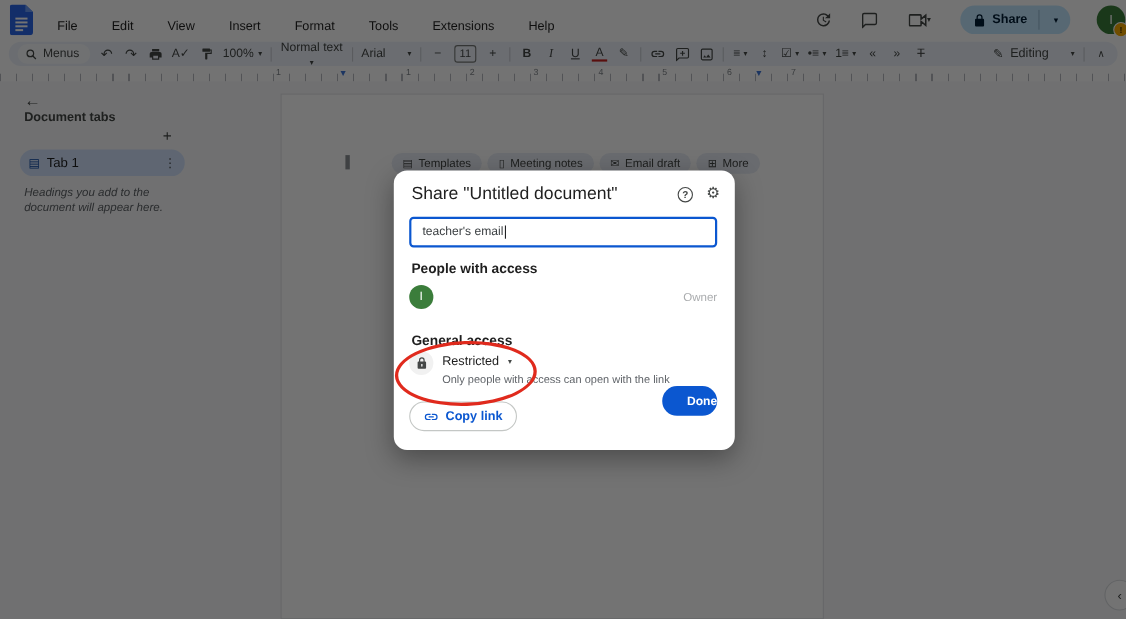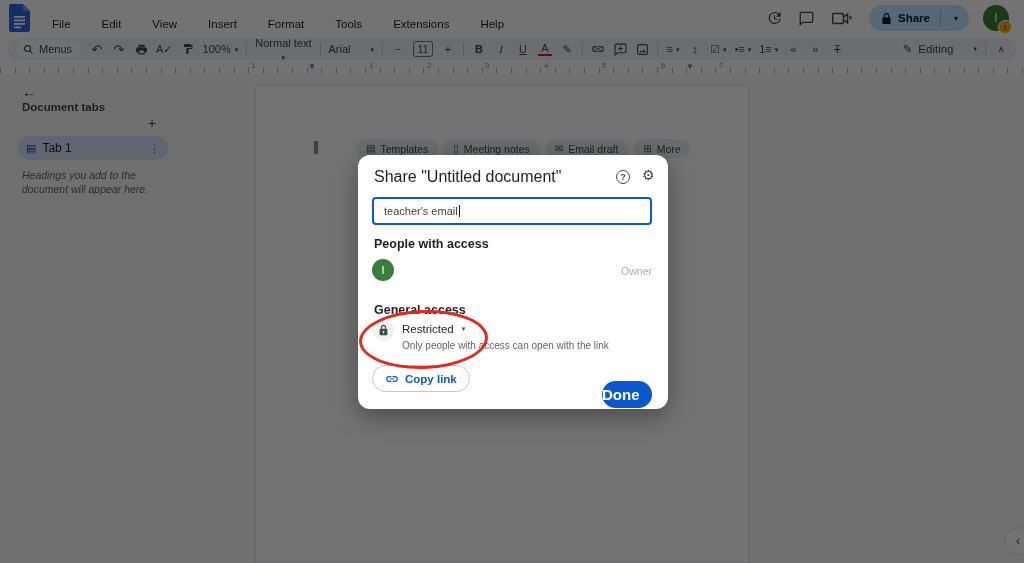--- a/index.html
+++ b/index.html
@@ -9,21 +9,21 @@
   .app{position:absolute;inset:0;z-index:1;}
 
   
   .topbar{position:absolute;top:0;left:0;width:100%;height:38px;background:#fff;}
   .docs-logo{left:9px;top:4px;}
   .title-row{left:36px;top:2px;display:flex;align-items:center;gap:9px;height:16px;}
   .doc-title{font-size:13.5px;color:#1f1f1f;}
   .title-ico{font-size:12px;color:#444746;line-height:1;}
   .menu-row{left:36px;top:18px;display:flex;gap:15px;font-size:11.5px;color:#1f1f1f;}
   .menu-item{cursor:default;margin-left:16px;}
-  .hdr-right{right:15px;top:4px;display:flex;align-items:center;gap:14px;height:28px;}
+  .hdr-right{right:1px;top:4px;display:flex;align-items:center;gap:24px;height:28px;}
   .hdr-ico{width:18px;height:18px;display:flex;align-items:center;justify-content:center;}
   .share-btn{display:flex;align-items:center;height:26px;background:var(--share_pill);
              border-radius:14px;padding:0 4px 0 12px;gap:6px;color:#001d35;}
   .share-btn .lbl{font-size:11.5px;font-weight:bold;}
   .share-sep{width:1px;height:18px;background:rgba(0,29,53,.22);margin-left:4px;}
   .share-caret{font-size:8px;padding:0 7px;color:#001d35;}
   .avatar{width:26px;height:26px;border-radius:50%;background:var(--avatar_green);color:#fff;
           display:flex;align-items:center;justify-content:center;font-size:12px;position:relative;}
   .avatar .badge{position:absolute;right:-3px;bottom:-3px;width:12px;height:12px;border-radius:50%;
           background:#f9ab00;color:#3c2f00;font-size:8px;font-weight:bold;display:flex;
@@ -97,22 +97,22 @@
   .dlg-owner{right:16px;top:110px;font-size:10.5px;color:#abadaf;}
   .dlg-general{left:16px;top:148px;}
   .dlg-lock{left:14px;top:164px;width:22px;height:22px;border-radius:50%;background:#f1f1f1;
             display:flex;align-items:center;justify-content:center;}
   .dlg-access{left:44px;top:168px;font-size:11.5px;color:#1f1f1f;display:flex;align-items:center;gap:8px;}
   .dlg-access .caret{font-size:7px;}
   .dlg-access-desc{left:44px;top:185px;font-size:10px;color:#5f6368;}
   .copy-link{left:14px;top:210px;height:27px;border:1px solid #c4c7c5;border-radius:14px;display:flex;
              align-items:center;gap:6px;padding:0 12px;box-sizing:border-box;}
   .copy-link .cl-lbl{font-size:11.5px;color:var(--accent);font-weight:bold;}
-  .done-btn{left:244px;top:226px;width:50px;height:27px;background:var(--accent);border-radius:14px;
-            display:flex;align-items:center;justify-content:flex-start;color:#fff;font-size:15px;font-weight:bold;}
+  .done-btn{left:244px;top:196px;width:50px;height:27px;background:var(--accent);border-radius:14px;
+            display:flex;align-items:center;justify-content:flex-end;color:#fff;font-size:11px;font-weight:bold;}
   .red-ellipse{position:absolute;left:359px;top:310px;width:123px;height:53px;border:3px solid var(--annotation_red);
                border-radius:50%;z-index:60;transform:rotate(-2deg);}
 </style>
 </head>
 <body>
 
 <div class="stage">
   <div class="app">
 
     <div class="topbar">

